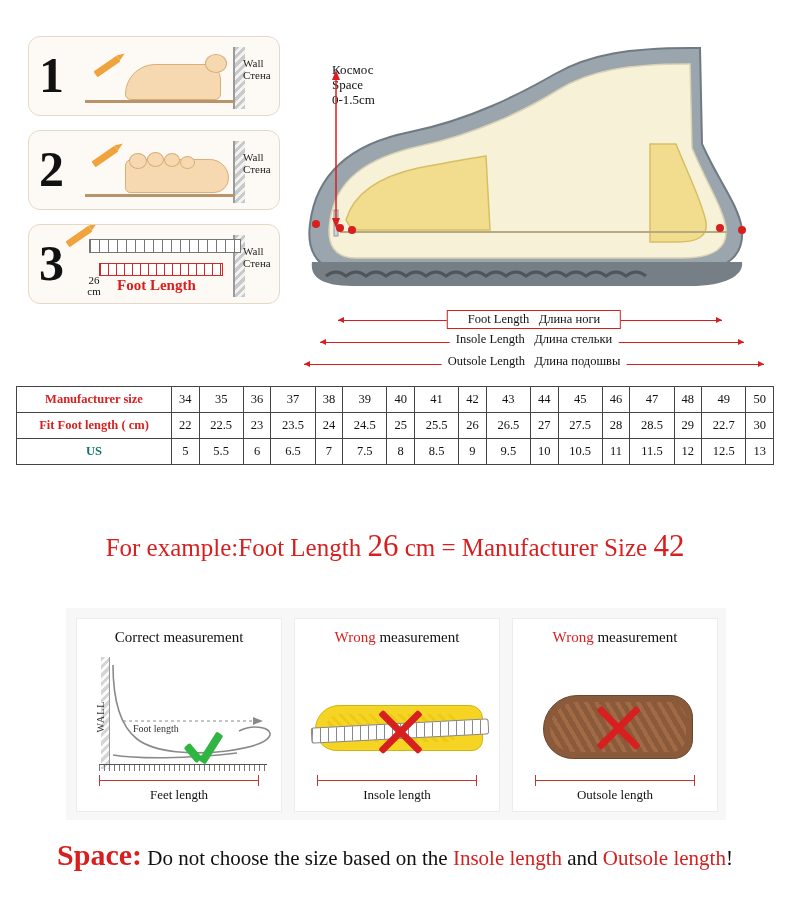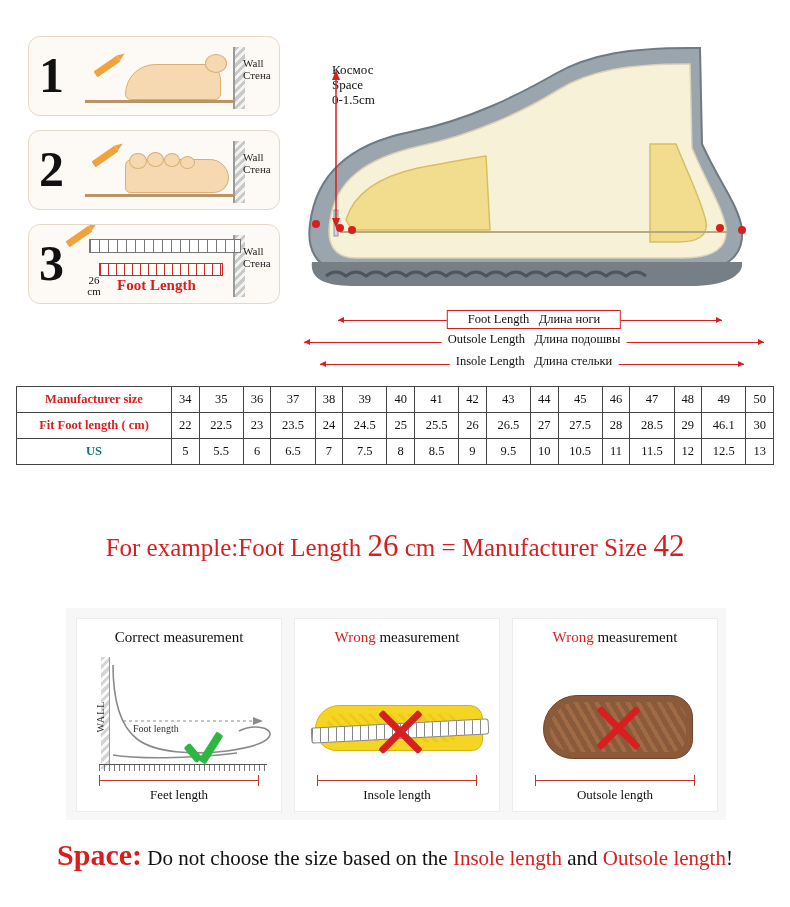--- a/index.html
+++ b/index.html
@@ -231,33 +231,33 @@
       <div class="meas-rows">
         <div class="meas-row">
           <div class="bar l" style="left:38px;width:150px;"></div>
           <div class="bar r" style="right:46px;width:150px;"></div>
           <div class="txt boxed">
             <span>Foot Length</span>&nbsp;&nbsp;
             <span>Длина ноги</span>
           </div>
         </div>
         <div class="meas-row">
+          <div class="bar l" style="left:20px;width:148px;"></div>
+          <div class="bar r" style="right:24px;width:148px;"></div>
+          <div class="txt">
+            <span>Insole Length</span>&nbsp;&nbsp;
+            <span>Длина стельки</span>
+          </div>
+        </div>
+        <div class="meas-row">
           <div class="bar l" style="left:4px;width:140px;"></div>
           <div class="bar r" style="right:4px;width:140px;"></div>
           <div class="txt">
             <span>Outsole Length</span>&nbsp;&nbsp;
             <span>Длина подошвы</span>
-          </div>
-        </div>
-        <div class="meas-row">
-          <div class="bar l" style="left:20px;width:148px;"></div>
-          <div class="bar r" style="right:24px;width:148px;"></div>
-          <div class="txt">
-            <span>Insole Length</span>&nbsp;&nbsp;
-            <span>Длина стельки</span>
           </div>
         </div>
       </div>
     </div>
   </div>
 
   <div class="table-wrap">
     <table>
       <tbody>
         <tr>
@@ -290,21 +290,21 @@
           <td>24.5</td>
           <td>25</td>
           <td>25.5</td>
           <td>26</td>
           <td>26.5</td>
           <td>27</td>
           <td>27.5</td>
           <td>28</td>
           <td>28.5</td>
           <td>29</td>
-          <td>46.1</td>
+          <td>22.7</td>
           <td>30</td>
         </tr>
         <tr>
           <td class="rowhead black">US</td>
           <td>5</td>
           <td>5.5</td>
           <td>6</td>
           <td>6.5</td>
           <td>7</td>
           <td>7.5</td>

